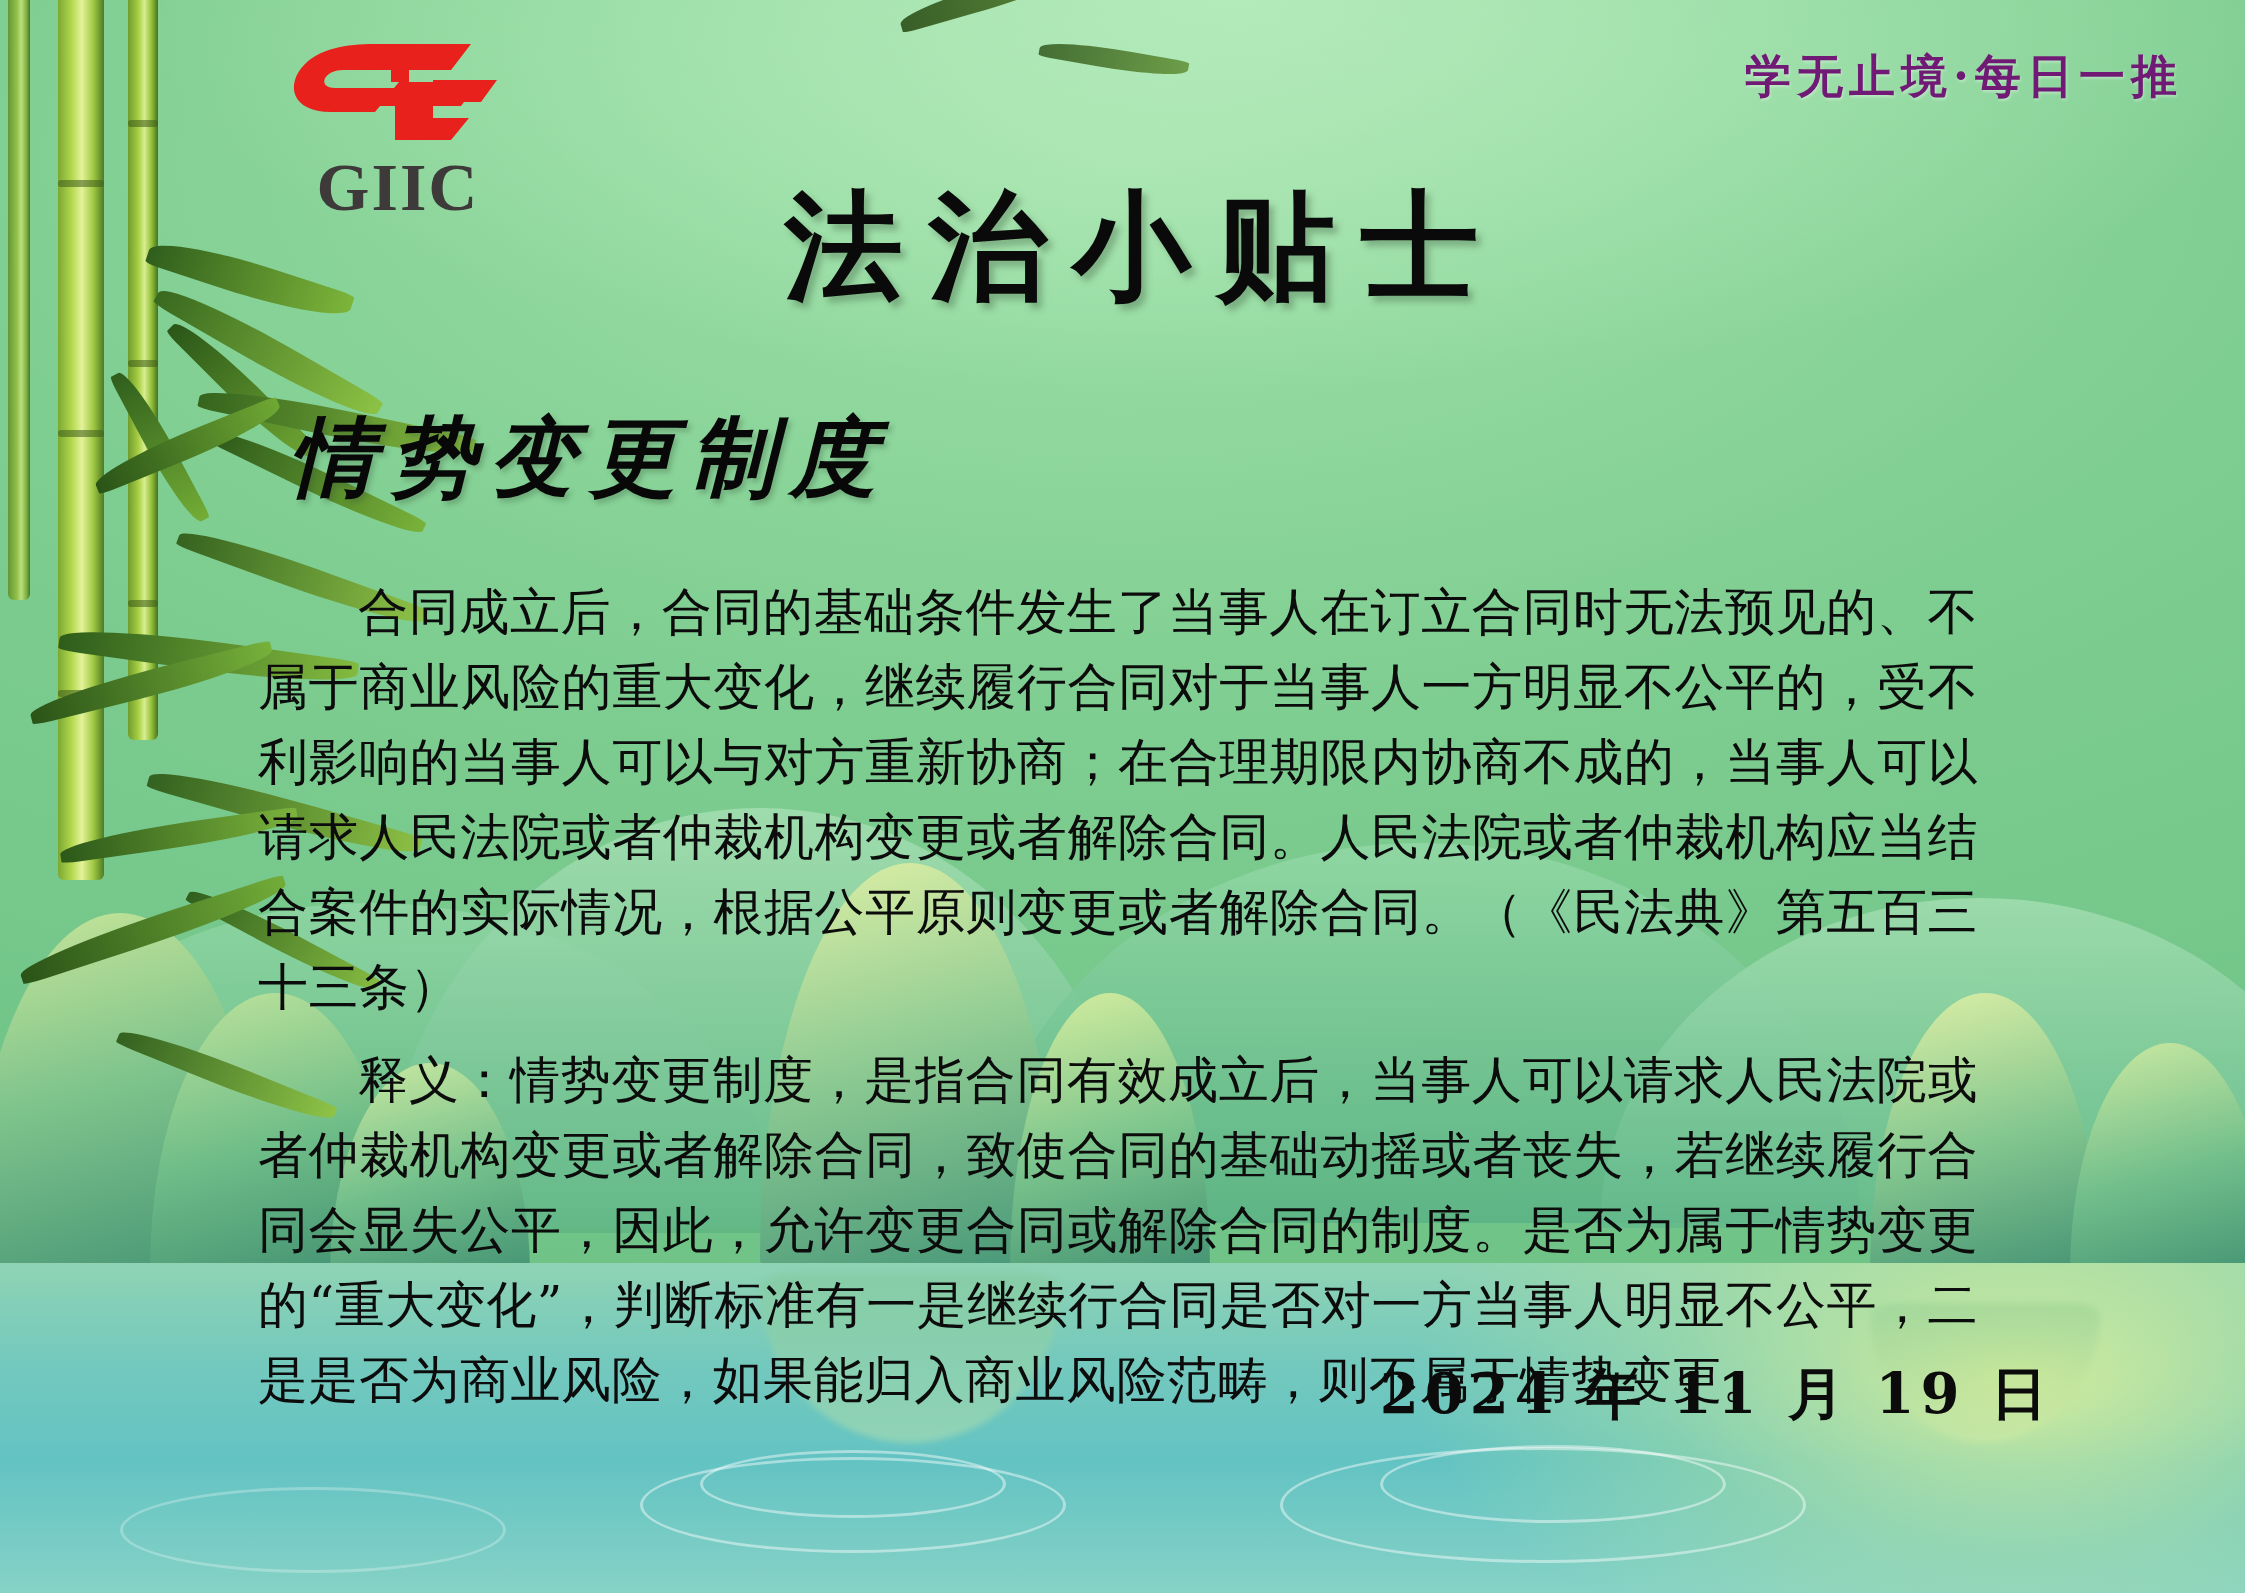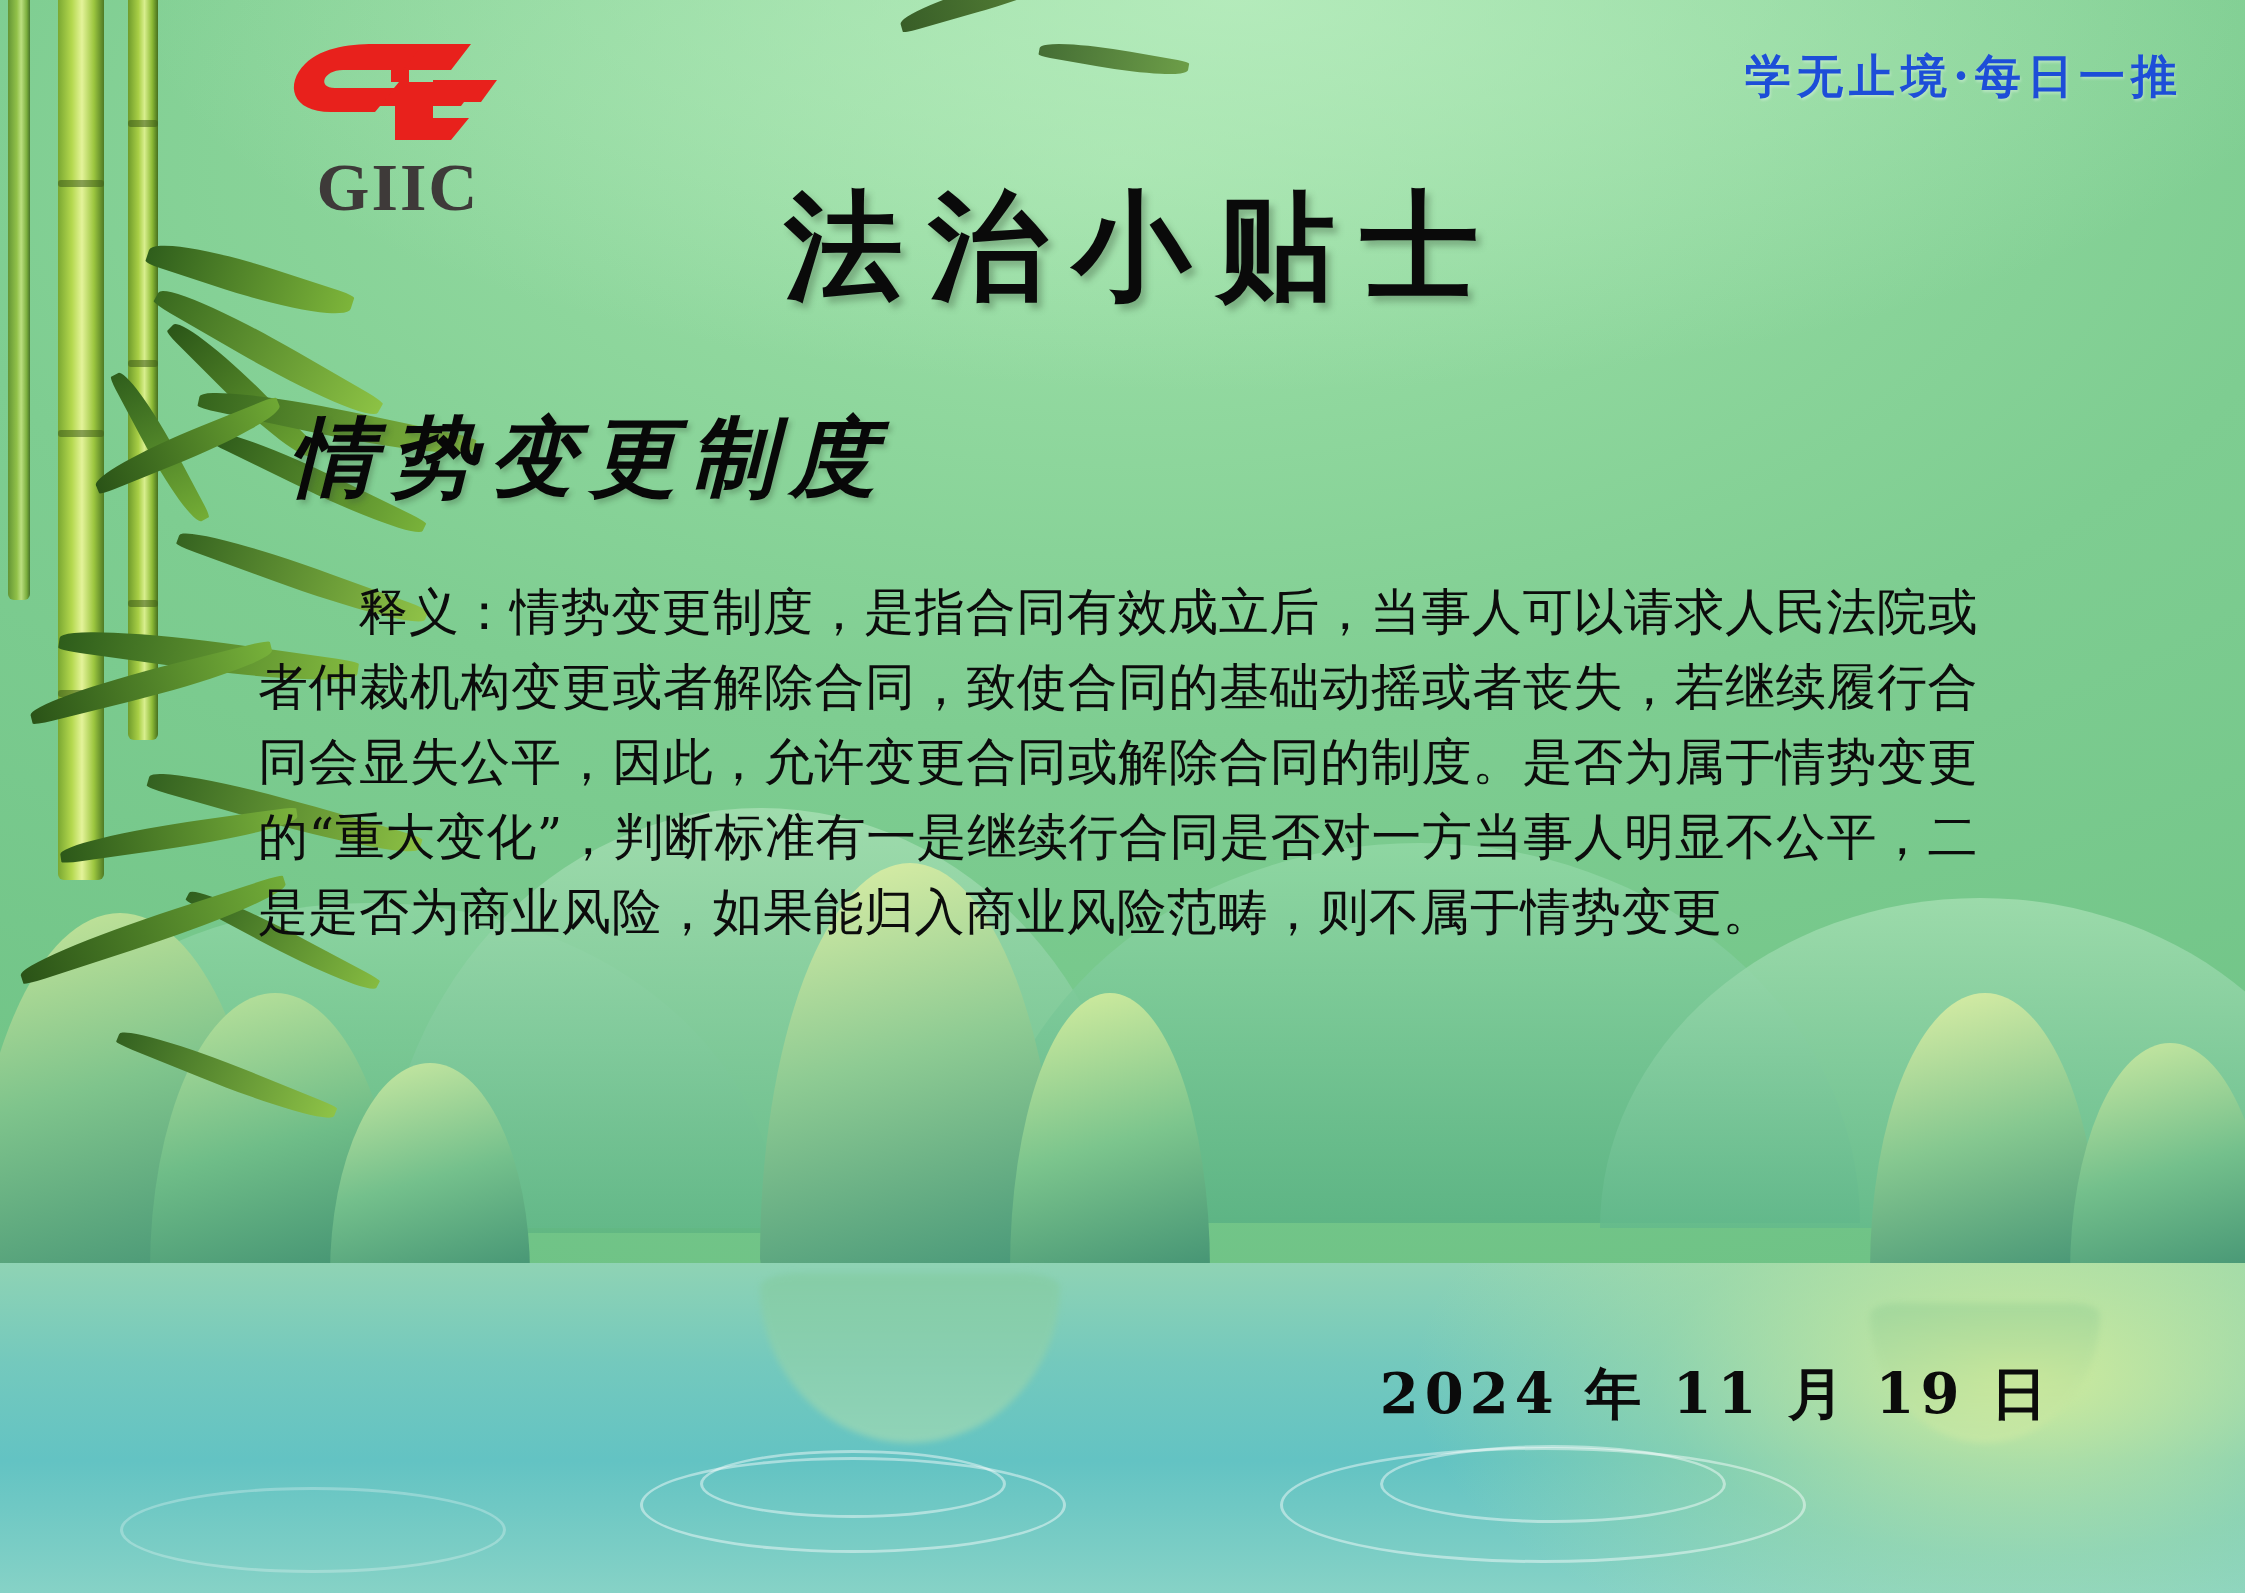--- a/index.html
+++ b/index.html
@@ -82,21 +82,21 @@
   
   .brand{position:absolute;left:248px;top:40px;width:300px;text-align:center;}
   .logo-mark{position:relative;width:230px;height:105px;margin:0 auto;}
   .giic-text{
     margin-top:3px;font-size:68px;font-weight:bold;letter-spacing:2px;
     color:#3e3a39;font-family:"Liberation Serif", serif;
   }
 
   .tagline{
     position:absolute;right:62px;top:46px;
-    font-size:46px;font-weight:bold;color:#1d4ed8;letter-spacing:6px;
+    font-size:46px;font-weight:bold;color:#701a75;letter-spacing:6px;
     font-family:"DejaVu Serif", serif;
     text-shadow:1px 2px 3px rgba(255,255,255,.35);
   }
 
   .main-title{
     position:absolute;left:0;right:0;top:168px;text-align:center;
     font-size:118px;font-weight:bold;color:#0a0a0a;
     letter-spacing:26px;
     font-family:"DejaVu Serif", serif;
     text-shadow:5px 6px 6px rgba(60,90,60,.35);
@@ -201,18 +201,19 @@
     </div>
     <div class="giic-text">GIIC</div>
   </div>
 
   <div class="tagline">学无止境·每日一推</div>
 
   <div class="main-title">法治小贴士</div>
   <div class="sub-title">情势变更制度</div>
 
   <div class="body-wrap">
+    <p class="para">合同成立后，合同的基础条件发生了当事人在订立合同时无法预见的、不属于商业风险的重大变化，继续履行合同对于当事人一方明显不公平的，受不利影响的当事人可以与对方重新协商；在合理期限内协商不成的，当事人可以请求人民法院或者仲裁机构变更或者解除合同。人民法院或者仲裁机构应当结合案件的实际情况，根据公平原则变更或者解除合同。（《民法典》第五百三十三条）</p>
     <p class="para">释义：情势变更制度，是指合同有效成立后，当事人可以请求人民法院或者仲裁机构变更或者解除合同，致使合同的基础动摇或者丧失，若继续履行合同会显失公平，因此，允许变更合同或解除合同的制度。是否为属于情势变更的“重大变化”，判断标准有一是继续行合同是否对一方当事人明显不公平，二是是否为商业风险，如果能归入商业风险范畴，则不属于情势变更。</p>
   </div>
 
   <div class="date">2024 年 11 月 19 日</div>
 
 </div>
 
 </body></html>

